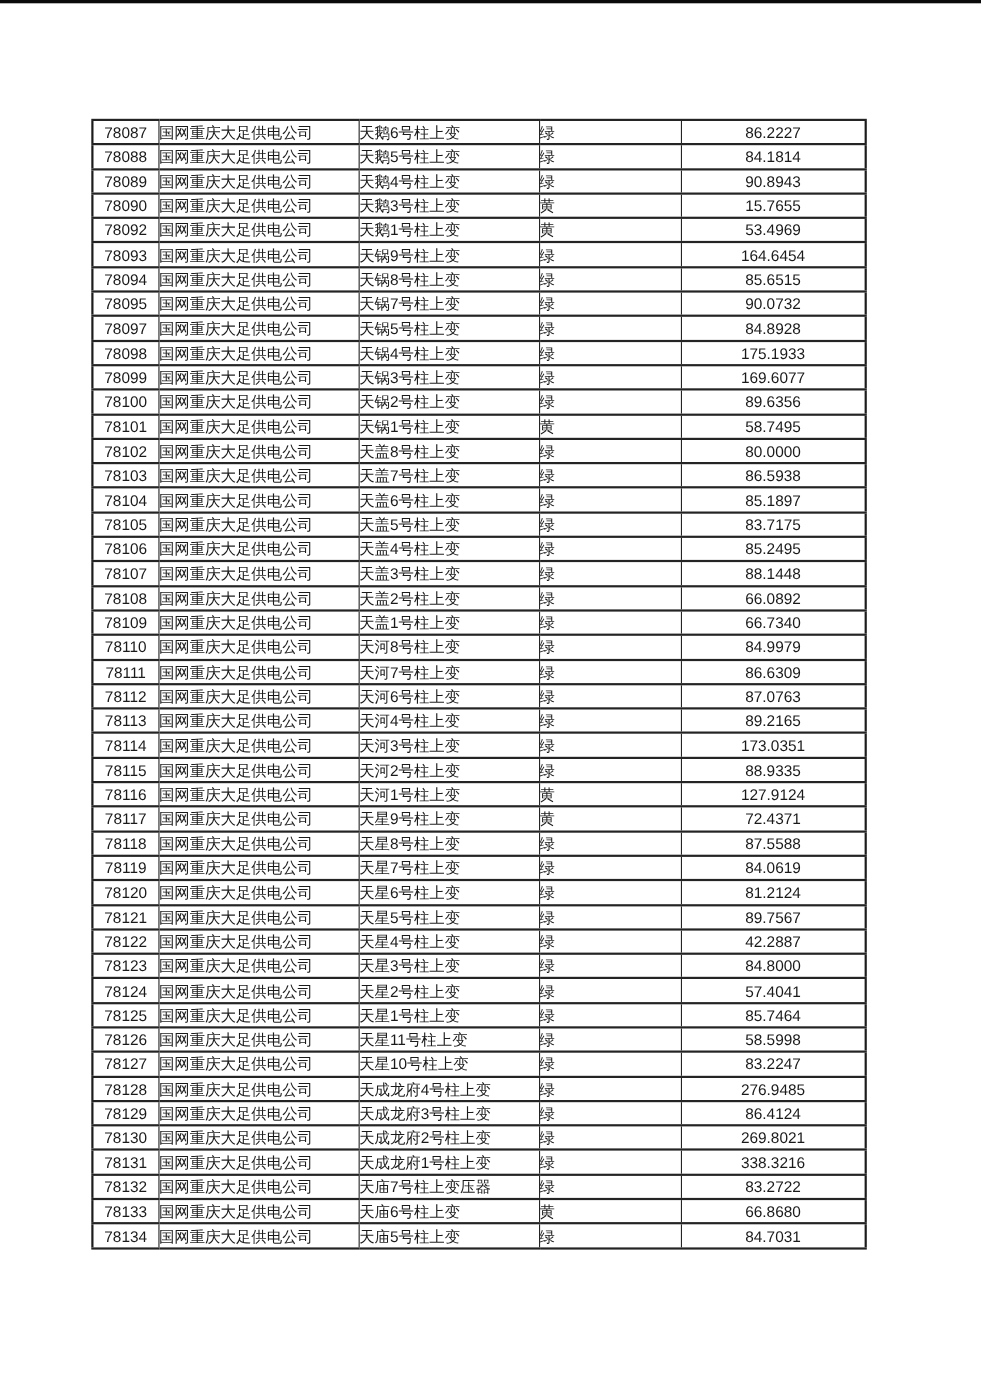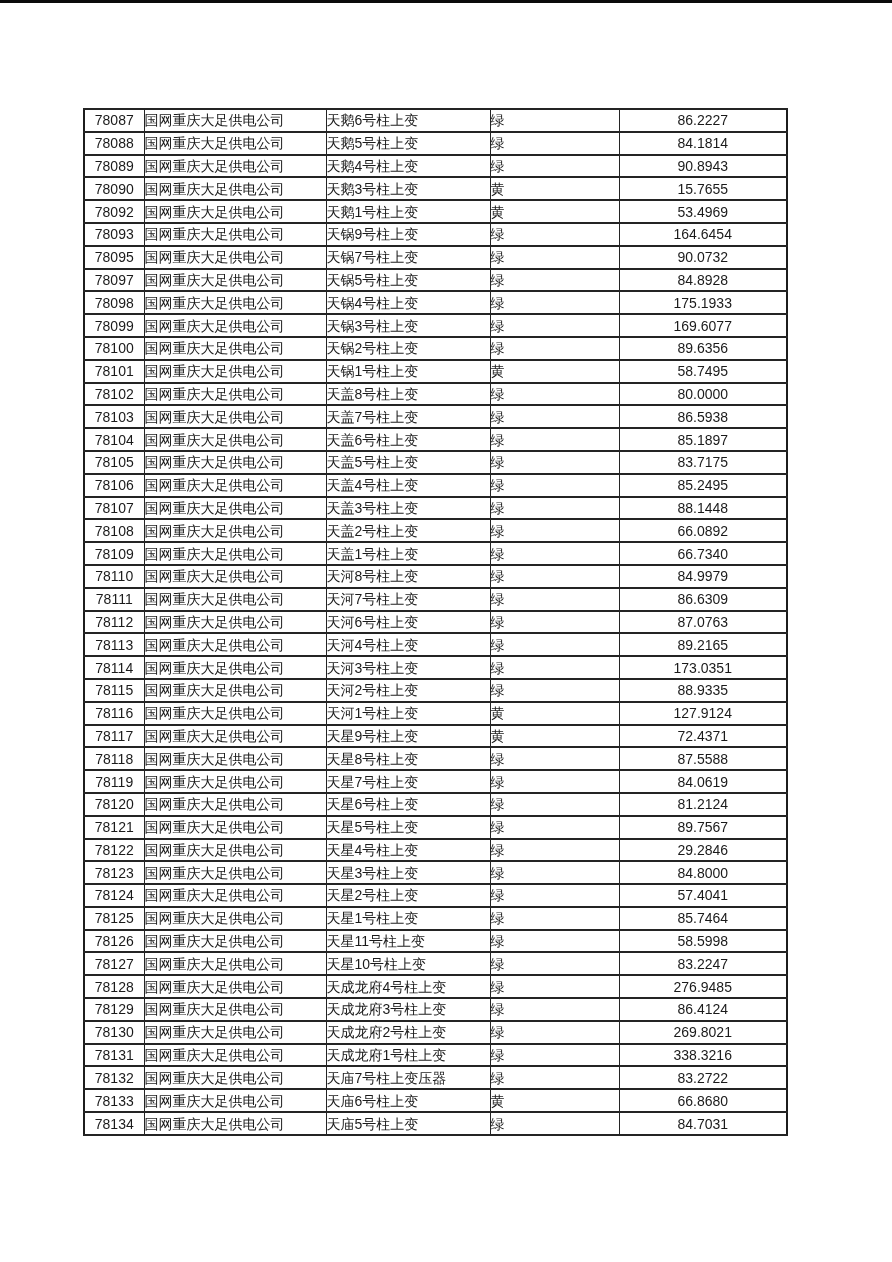--- a/index.html
+++ b/index.html
@@ -102,20 +102,27 @@
       <td class="col-value">53.4969</td>
     </tr>
         <tr>
       <td class="col-id">78093</td>
       <td class="col-text">国网重庆大足供电公司</td>
       <td class="col-text">天锅9号柱上变</td>
       <td class="col-text">绿</td>
       <td class="col-value">164.6454</td>
     </tr>
         <tr>
+      <td class="col-id">78094</td>
+      <td class="col-text">国网重庆大足供电公司</td>
+      <td class="col-text">天锅8号柱上变</td>
+      <td class="col-text">绿</td>
+      <td class="col-value">85.6515</td>
+    </tr>
+        <tr>
       <td class="col-id">78095</td>
       <td class="col-text">国网重庆大足供电公司</td>
       <td class="col-text">天锅7号柱上变</td>
       <td class="col-text">绿</td>
       <td class="col-value">90.0732</td>
     </tr>
         <tr>
       <td class="col-id">78097</td>
       <td class="col-text">国网重庆大足供电公司</td>
       <td class="col-text">天锅5号柱上变</td>
@@ -288,21 +295,21 @@
       <td class="col-text">国网重庆大足供电公司</td>
       <td class="col-text">天星5号柱上变</td>
       <td class="col-text">绿</td>
       <td class="col-value">89.7567</td>
     </tr>
         <tr>
       <td class="col-id">78122</td>
       <td class="col-text">国网重庆大足供电公司</td>
       <td class="col-text">天星4号柱上变</td>
       <td class="col-text">绿</td>
-      <td class="col-value">29.2846</td>
+      <td class="col-value">42.2887</td>
     </tr>
         <tr>
       <td class="col-id">78123</td>
       <td class="col-text">国网重庆大足供电公司</td>
       <td class="col-text">天星3号柱上变</td>
       <td class="col-text">绿</td>
       <td class="col-value">84.8000</td>
     </tr>
         <tr>
       <td class="col-id">78124</td>

